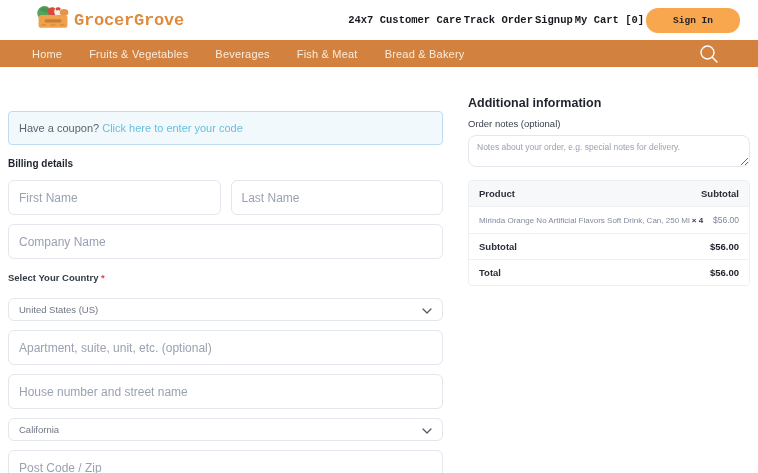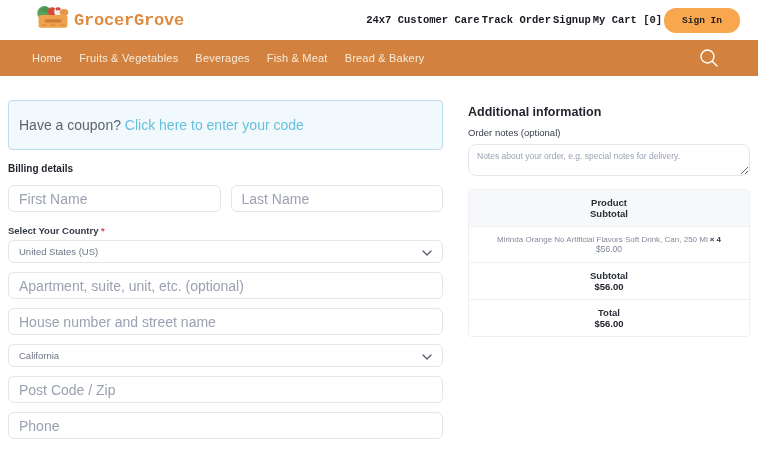--- a/index.html
+++ b/index.html
@@ -6,65 +6,65 @@
   html,body { width:758px; height:473px; overflow:hidden; background:#fff;
               font-family:"Liberation Sans", sans-serif; color:#21242c; }
 
   
   .topbar { height:40px; display:flex; align-items:center; padding:0 18px 0 36px; background:#fff;font-family:Liberation Mono, monospace; }
   .logo { display:flex; align-items:center; gap:4px; cursor:pointer; }
   .logo-text { font-size:17px; font-weight:800; color:#de8b3e; letter-spacing:-0.2px; }
   .top-links { margin-left:auto; display:flex; align-items:center; gap:2px; }
   .top-links a { font-size:10.5px; font-weight:700; color:#17191f; text-decoration:none; cursor:pointer; }
   .signin { border:none; background:#f9a74f; color:#1c1e24; font-weight:700; font-size:9.5px;
-            padding:7px 18px; border-radius:12px; cursor:pointer; font-family:inherit; }
+            padding:7px 27px; border-radius:12px; cursor:pointer; font-family:inherit; }
 
   
-  .mainnav { height:36px; background:#d2823e; display:flex; align-items:center; padding:0 38px 0 32px; gap:17px; }
+  .mainnav { height:27px; background:#d2823e; display:flex; align-items:center; padding:0 38px 0 32px; gap:27px; }
   .mainnav a { color:#f8ecdd; font-size:11px; text-decoration:none; cursor:pointer; letter-spacing:0.2px; }
   .search { margin-left:auto; display:flex; align-items:center; cursor:pointer; }
 
   
   .content { display:flex; padding:0 8px; }
   .col-left { width:435px; flex:0 0 435px; }
   .col-right { width:282px; flex:0 0 282px; margin-left:25px; }
 
   
-  .coupon { margin-top:24px; background:#f2f9fd; border:1px solid #bfdcee; border-radius:4px;
-            padding:16px 10px; font-size:14px; color:#5b6470; }
+  .coupon { margin-top:44px; background:#f2f9fd; border:1px solid #bfdcee; border-radius:4px;
+            padding:10px 10px; font-size:11px; color:#5b6470; }
   .coupon a { color:#67bfdc; text-decoration:none; cursor:pointer; }
 
   h2.section { font-size:10px; font-weight:700; color:#1f232b; }
   .col-left h2.section { margin-top:13px; }
 
   
   .row2 { display:flex; gap:10px; margin-top:11px; }
   .row2 .field { flex:1; margin-top:0; }
   .field, .selectbox { margin-top:9px; }
-  input.field, .row2 input { width:100%; height:27px; border:1px solid #e3e6ec; border-radius:6px;
-            padding:0 10px; font-size:14px; color:#30343d; font-family:inherit; outline:none; display:block; }
+  input.field, .row2 input { width:100%; height:35px; border:1px solid #e3e6ec; border-radius:6px;
+            padding:0 10px; font-size:12px; color:#30343d; font-family:inherit; outline:none; display:block; }
   input::placeholder, textarea::placeholder { color:#9aa1b1; opacity:1; }
   .flabel { margin:13px 0 0; font-size:9.5px; font-weight:700; color:#333a46; }
   .flabel .req { color:#e23b4e; }
   .selectbox { position:relative; height:23px; border:1px solid #e3e6ec; border-radius:6px;
                display:flex; align-items:center; padding:0 10px; font-size:9.5px; color:#6f7585; cursor:pointer; }
   .selectbox svg { position:absolute; right:10px; top:9px; }
-  .selectbox.after-label { margin-top:4px; }
+  .selectbox.after-label { margin-top:15px; }
 
   
   .col-right h2.additional { margin-top:29px; font-size:12.5px; }
   .notes-label { margin-top:8px; font-size:9.5px; color:#3a404d; }
   textarea.notes { margin-top:6px; width:100%; height:32px; border:1px solid #e3e6ec; border-radius:8px;
                    padding:6px 8px; font-size:8.5px; color:#30343d; font-family:inherit; resize:vertical; outline:none; }
   .col-right h2.yourorder { margin-top:19px; font-size:12.5px; }
 
   
   .ordertable { margin-top:9px; border:1px solid #edeff3; border-radius:4px; overflow:hidden; }
   .otr { display:flex; align-items:center; justify-content:space-between; padding:7px 10px;
-         border-bottom:1px solid #eff1f5; background:#fff;flex-direction:column; }
+         border-bottom:1px solid #eff1f5; background:#fff; }
   .otr:last-child { border-bottom:none; }
   .otr.head { background:#f7f8fa; font-size:9.5px; font-weight:600; color:#2a2e37; }
   .otr.product { font-size:8px; color:#838a9b; padding:8px 10px; }
   .otr.product .qty { font-weight:700; color:#343944; margin-left:2px; }
   .otr.product .price { color:#7f8696; font-size:8.5px; }
   .otr.totals { font-size:9.5px; }
   .otr.totals .lbl { font-weight:600; color:#2a2e37; }
   .otr.totals .price { font-weight:700; color:#22252d; }
   .pname { white-space:nowrap; }
 </style>
@@ -121,20 +121,21 @@
       <a>Click here to enter your code</a>
     </div>
 
     <h2 class="section">Billing details</h2>
 
     <div class="row2">
       <input class="field" placeholder="First Name" style="">
       <input class="field" placeholder="Last Name" style="">
     </div>
 
+    <input class="field" placeholder="Company Name" style="">
 
     <div class="flabel">
       <span>Select Your Country</span>
       <span class="req">*</span>
     </div>
     <div class="selectbox after-label">
       <span>United States (US)</span>
       <svg width="10" height="6" viewBox="0 0 10 6" fill="none">
         <path d="M1 1 L5 5 L9 1" stroke="#555b66" stroke-width="1.3" stroke-linecap="round" stroke-linejoin="round"></path>
       </svg>

